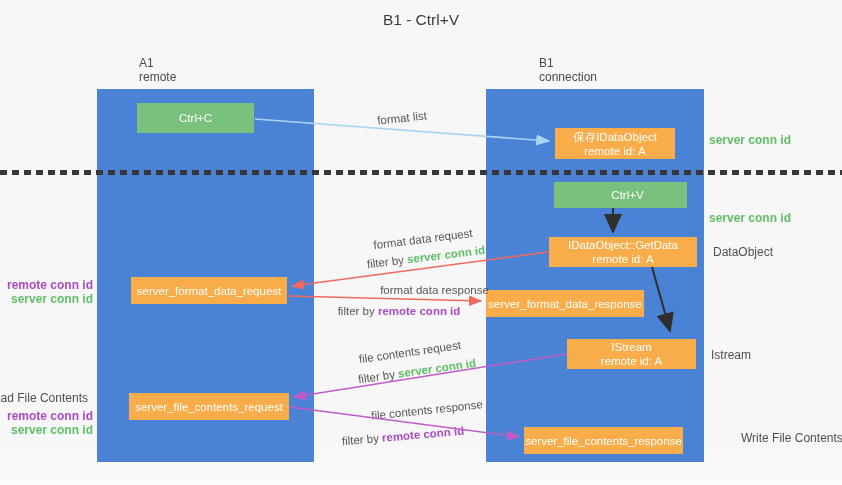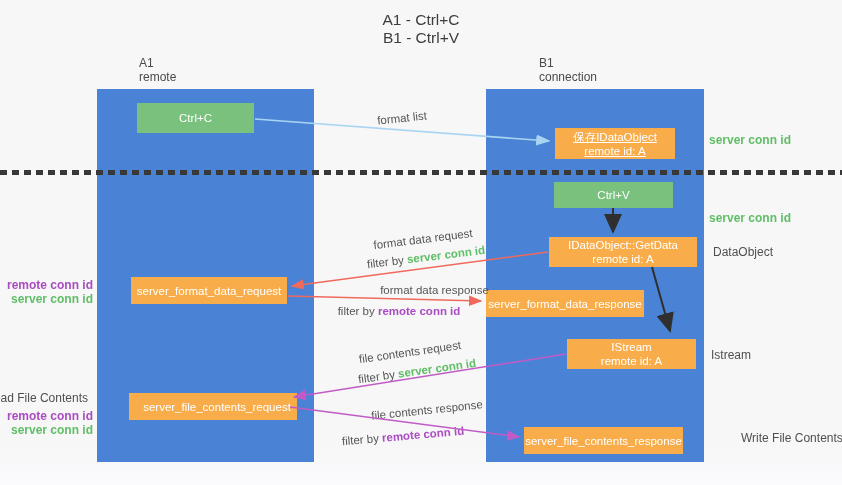--- a/index.html
+++ b/index.html
@@ -39,21 +39,20 @@
   .e-black{stroke:var(--arrow-black);stroke-width:2;}
   .m-blue{fill:var(--arrow-lightblue);} .m-salmon{fill:var(--arrow-salmon);}
   .m-magenta{fill:var(--arrow-magenta);} .m-black{fill:var(--arrow-black);}
 </style>
 </head>
 <body>
 
 <div class="stage">
 
   <div class="abs title">
-    <div>A1 - Ctrl+C</div>
     <div>B1 - Ctrl+V</div>
   </div>
 
   <div class="abs col-header" style="left:139px;top:56px;">
     <div>A1</div>
     <div>remote</div>
   </div>
   <div class="abs col-header" style="left:539px;top:56px;">
     <div>B1</div>
     <div>connection</div>
@@ -61,26 +60,26 @@
 
   <div class="abs lifeline" style="left:97px;"></div>
   <div class="abs lifeline" style="left:486px;width:218px;"></div>
 
   <div class="abs dotted"></div>
 
   <div class="abs node green" style="left:137px;top:103px;width:117px;height:30px;">
     <div>Ctrl+C</div>
   </div>
 
-  <div class="abs node orange" style="left:555px;top:128px;width:120px;height:31px;text-decoration:underline;">
+  <div class="abs node orange" style="left:555px;top:128px;width:120px;height:31px;">
     <div>保存IDataObject</div>
     <div>remote id: A</div>
   </div>
 
-  <div class="abs node green" style="left:554px;top:182px;width:119px;height:26px;">
+  <div class="abs node green" style="left:554px;top:182px;width:119px;height:26px;padding-left:14px;">
     <div>Ctrl+V</div>
   </div>
 
   <div class="abs node orange" style="left:549px;top:237px;width:148px;height:30px;">
     <div>IDataObject::GetData</div>
     <div>remote id: A</div>
   </div>
 
   <div class="abs node orange" style="left:131px;top:277px;width:156px;height:27px;">
     <div>server_format_data_request</div>
@@ -88,21 +87,21 @@
 
   <div class="abs node orange" style="left:486px;top:290px;width:158px;height:27px;">
     <div>server_format_data_response</div>
   </div>
 
   <div class="abs node orange" style="left:567px;top:339px;width:129px;height:30px;">
     <div>IStream</div>
     <div>remote id: A</div>
   </div>
 
-  <div class="abs node orange" style="left:129px;top:393px;width:160px;height:27px;padding-left:8px;">
+  <div class="abs node orange" style="left:129px;top:393px;width:160px;height:27px;">
     <div>server_file_contents_request</div>
   </div>
 
   <div class="abs node orange" style="left:524px;top:427px;width:159px;height:27px;">
     <div>server_file_contents_response</div>
   </div>
 
   <div class="abs elabel centered" style="left:402px;top:118px;transform:translate(-50%,-50%) rotate(-6deg);">format list</div>
 
   <div class="abs elabel centered" style="left:423px;top:239px;transform:translate(-50%,-50%) rotate(-7deg);">format data request</div>

